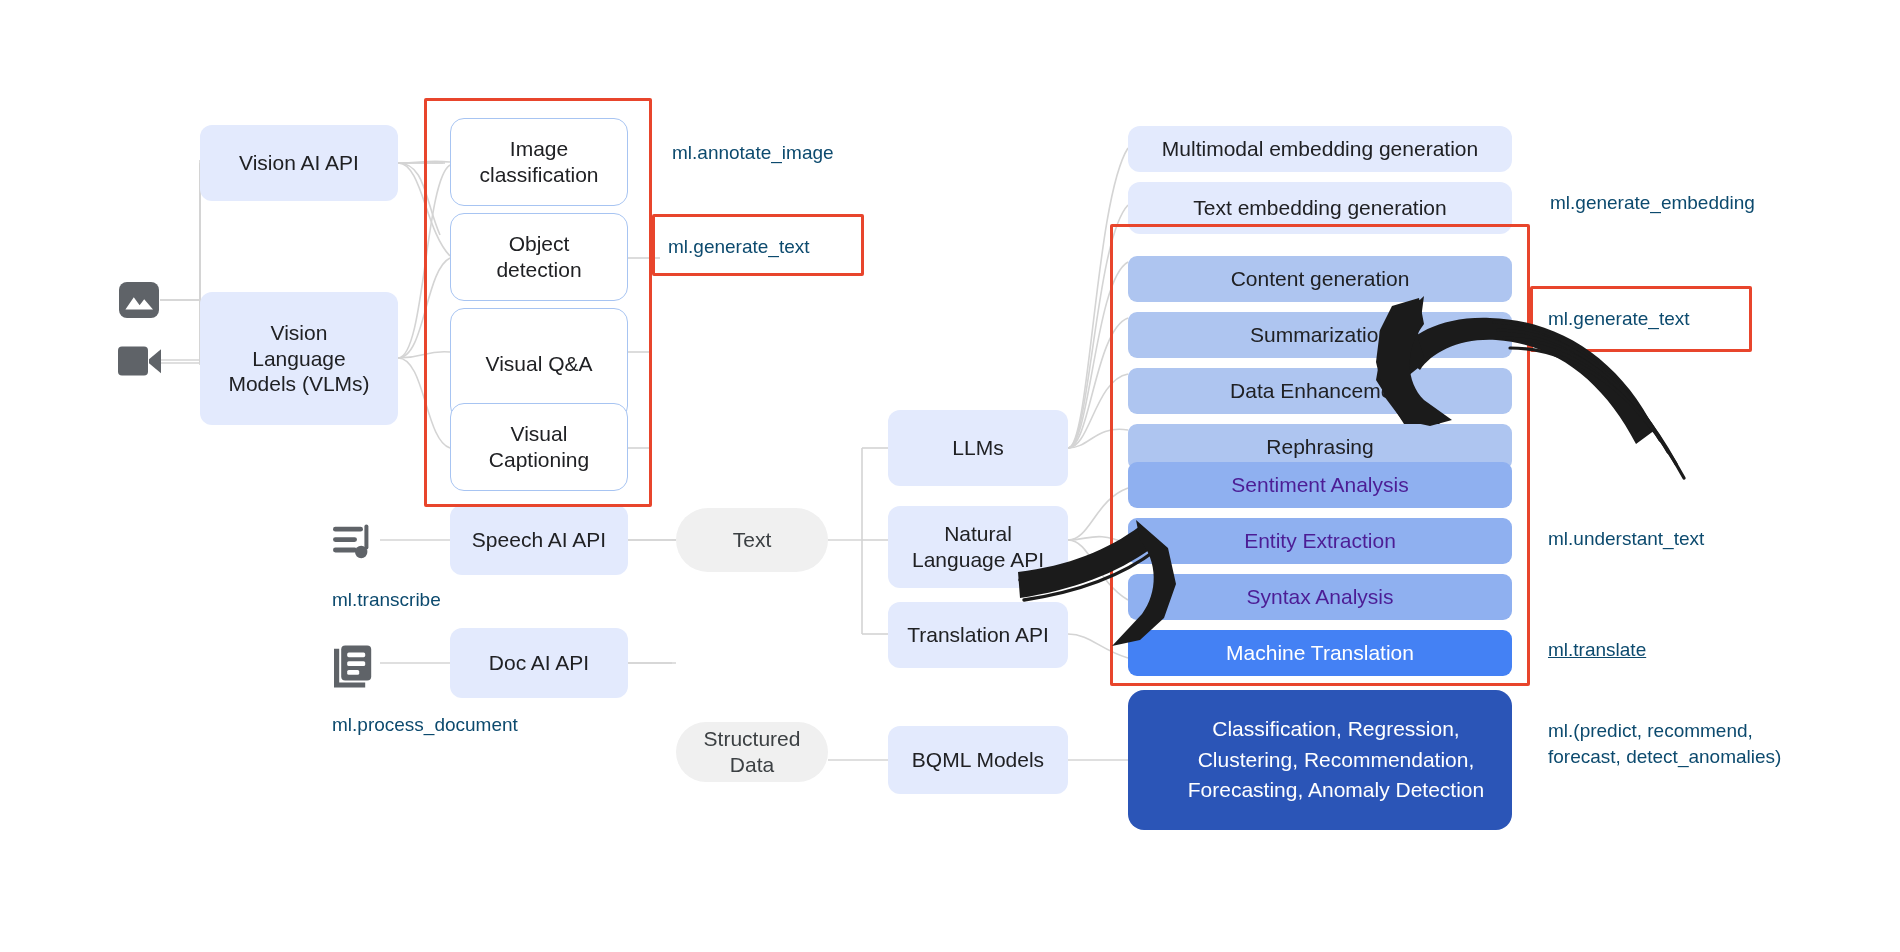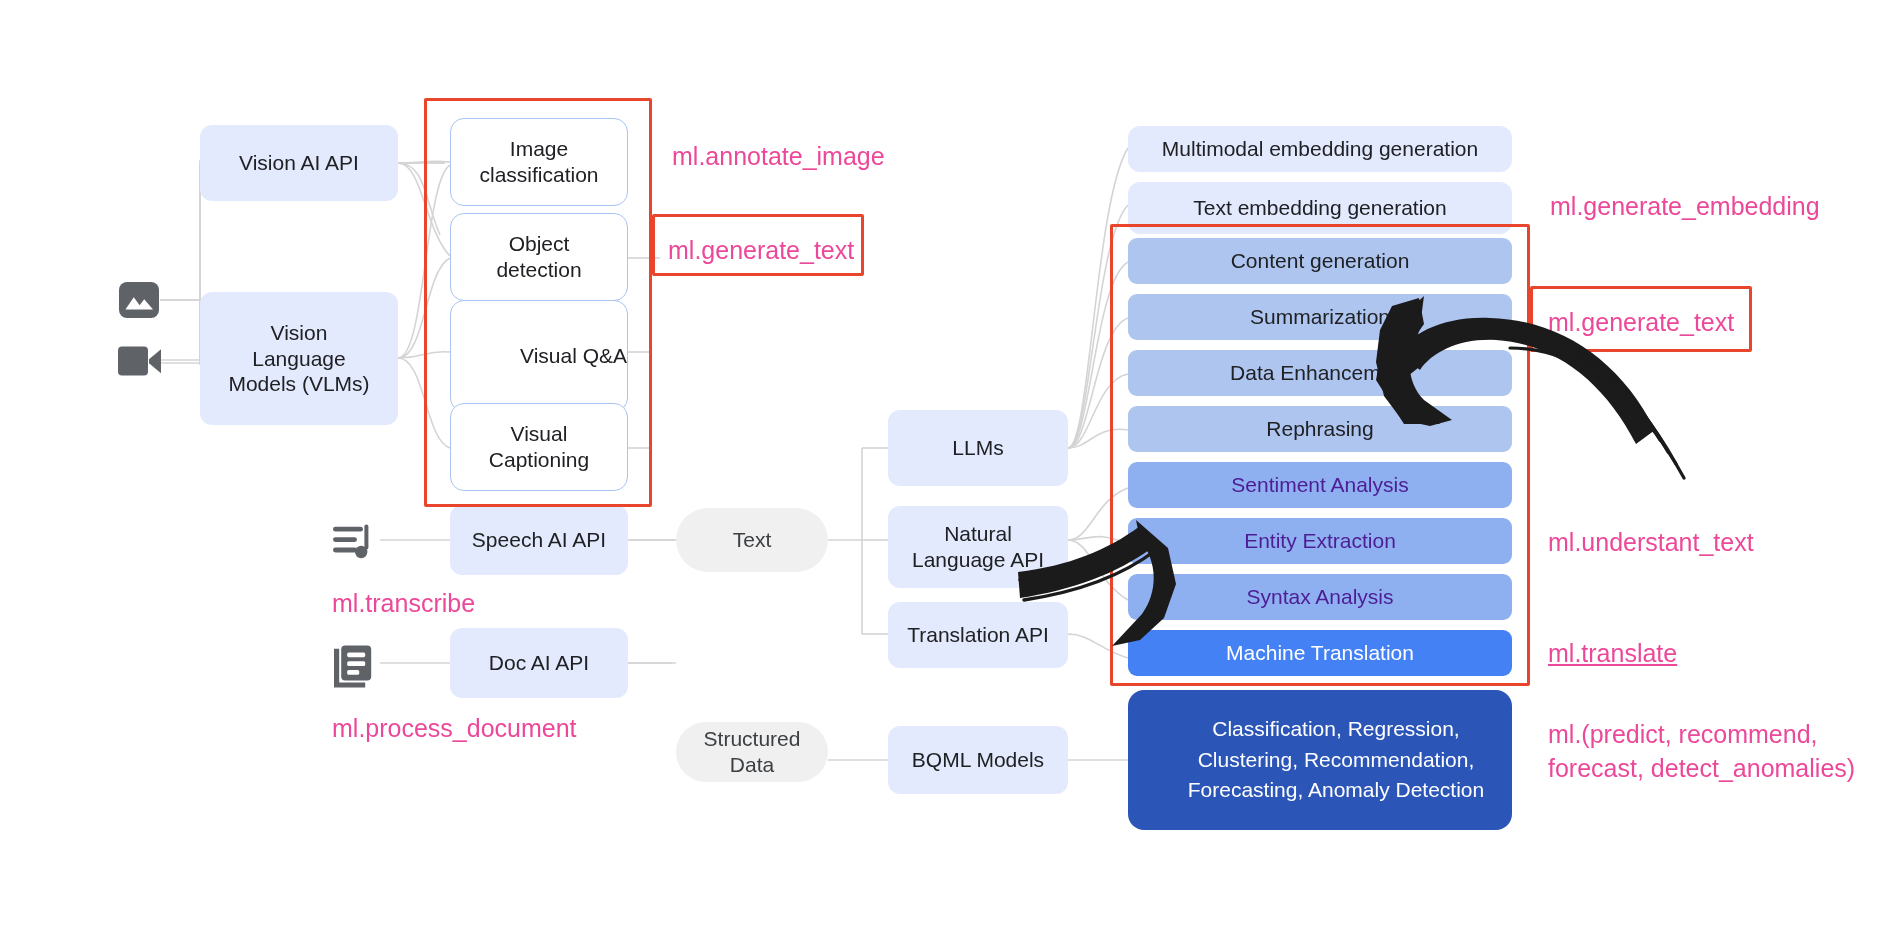--- a/index.html
+++ b/index.html
@@ -56,20 +56,21 @@
     border-radius: 40px;
     font-size: 21px;
     color: #3c4043;
   }
   
   .bar-mid {
     background: #aec5f0;
     border-radius: 9px;
     font-size: 21px;
     color: #202124;
+    margin-top: 18px;
   }
   
   .bar-mid-w {
     background: #8fb0f0;
     border-radius: 9px;
     font-size: 21px;
     color: #4c1d95;
   }
   
   .bar-strong {
@@ -91,22 +92,22 @@
   .redbox {
     position: absolute;
     border: 3.5px solid #e8452c;
     background: transparent;
     border-radius: 2px;
   }
 
   
   .caption {
     position: absolute;
-    font-size: 25px;
-    color: #ec4899;
+    font-size: 19px;
+    color: #0c4a6e;
     font-family: "Liberation Sans", sans-serif;
     white-space: pre-line;
     line-height: 1.35;
   }
 
   .icon {
     position: absolute;
     color: #5f6368;
   }
 </style>
@@ -278,21 +279,21 @@
   </div>
 
   <div class="node outline" style="left:450px; top:118px; width:178px; height:88px;">
     <span>Image
 classification</span>
   </div>
   <div class="node outline" style="left:450px; top:213px; width:178px; height:88px;">
     <span>Object
 detection</span>
   </div>
-  <div class="node outline" style="left:450px; top:300px; width:178px; height:112px;justify-content:flex-end;">
+  <div class="node outline" style="left:450px; top:308px; width:178px; height:112px;">
     <span>Visual Q&amp;A</span>
   </div>
   <div class="node outline" style="left:450px; top:403px; width:178px; height:88px;">
     <span>Visual
 Captioning</span>
   </div>
 
   <div class="redbox" style="left:424px; top:98px; width:228px; height:409px;"></div>
 
   <div class="node pill" style="left:676px; top:508px; width:152px; height:64px;">

